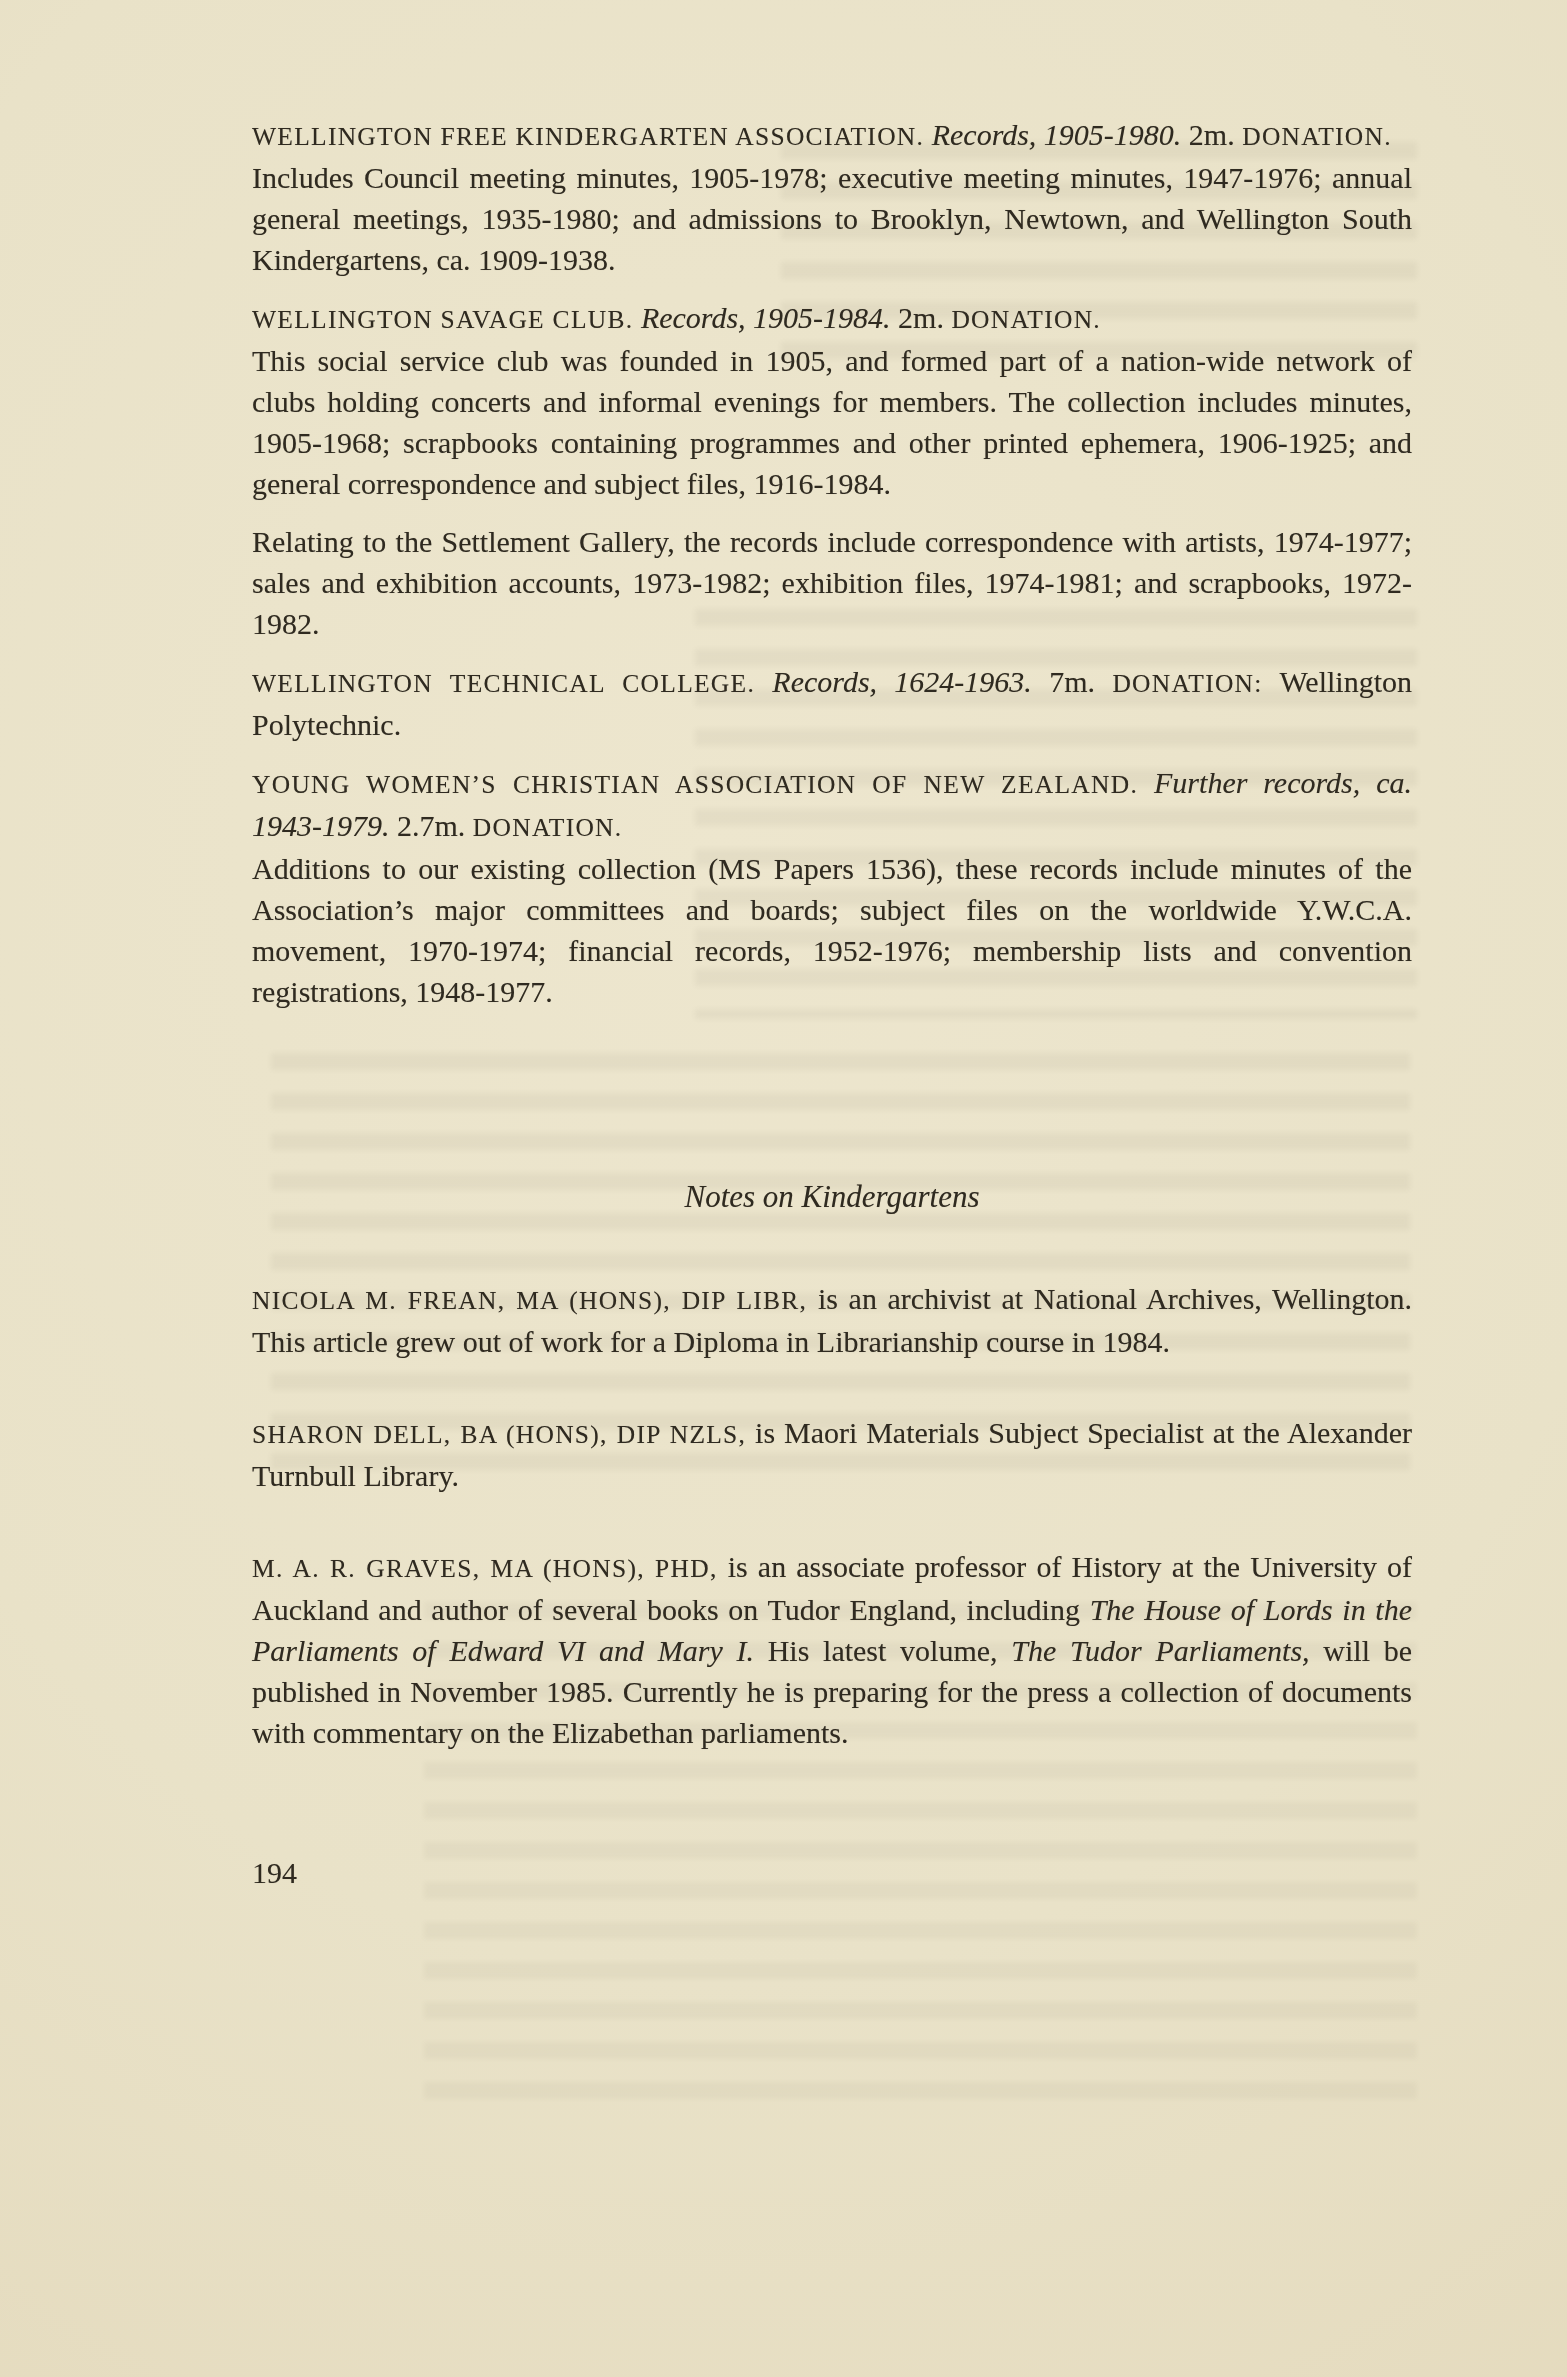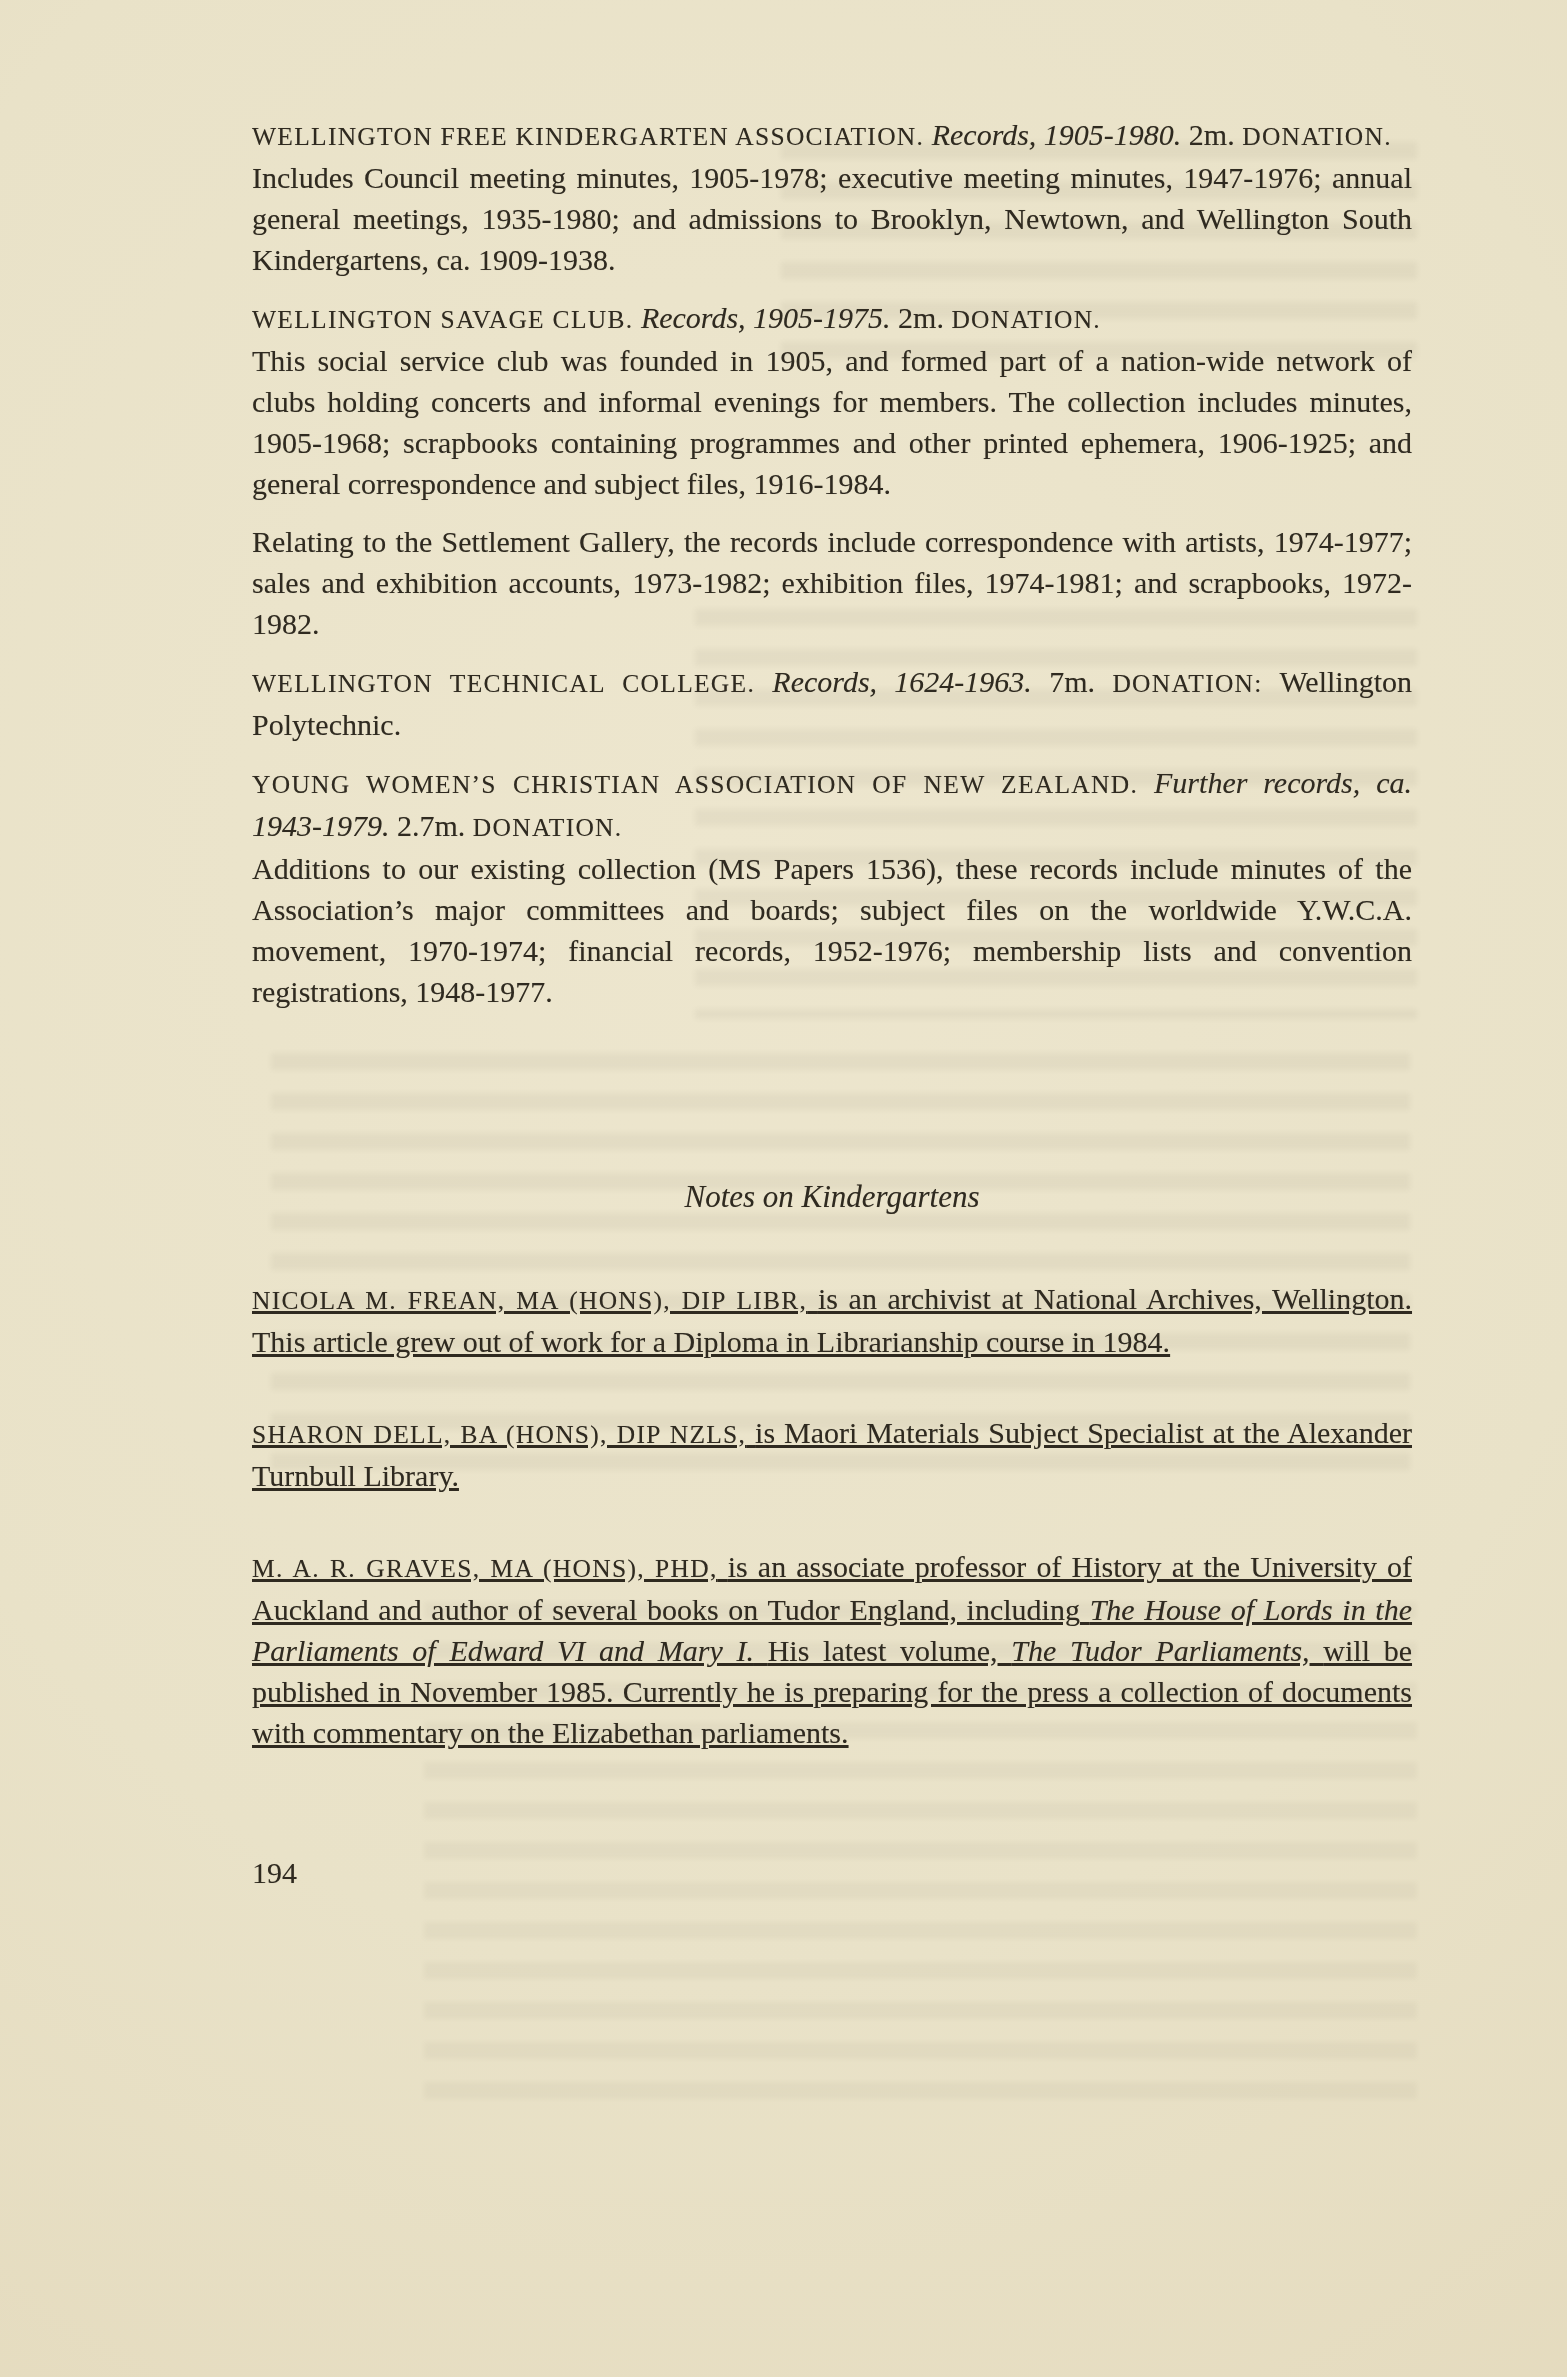--- a/index.html
+++ b/index.html
@@ -49,21 +49,21 @@
   }
   .it { font-style: italic; }
   .contrib-heading {
     margin-top: 164px;
     margin-bottom: 61px;
     text-align: center;
     font-style: italic;
     font-weight: 400;
     font-size: 31px;
   }
-  .contrib { margin-bottom: 50px; text-decoration: underline; }
+  .contrib { margin-bottom: 50px; }
   .pagenum { margin-top: 99px; }
 </style>
 </head>
 <body>
 
 <div class="page">
 
   <div class="ghost ghost-a"></div>
   <div class="ghost ghost-b"></div>
   <div class="ghost ghost-c"></div>
@@ -80,21 +80,21 @@
           <span>2m.</span>
           <span class="sc">DONATION.</span>
           <span></span>
         </p>
         <p class="entry-body">Includes Council meeting minutes, 1905-1978; executive meeting minutes, 1947-1976; annual general meetings, 1935-1980; and admissions to Brooklyn, Newtown, and Wellington South Kindergartens, ca. 1909-1938.</p>
       </section>
 
       <section class="entry">
         <p class="entry-head">
           <span class="sc">WELLINGTON SAVAGE CLUB.</span>
-          <span class="it">Records, 1905-1975.</span>
+          <span class="it">Records, 1905-1984.</span>
           <span>2m.</span>
           <span class="sc">DONATION.</span>
           <span></span>
         </p>
         <p class="entry-body">This social service club was founded in 1905, and formed part of a nation-wide network of clubs holding concerts and informal evenings for members. The collection includes minutes, 1905-1968; scrapbooks containing programmes and other printed ephemera, 1906-1925; and general correspondence and subject files, 1916-1984.</p>
       </section>
 
       <section class="entry">
         <p class="entry-body">Relating to the Settlement Gallery, the records include correspondence with artists, 1974-1977; sales and exhibition accounts, 1973-1982; exhibition files, 1974-1981; and scrapbooks, 1972-1982.</p>
       </section>

